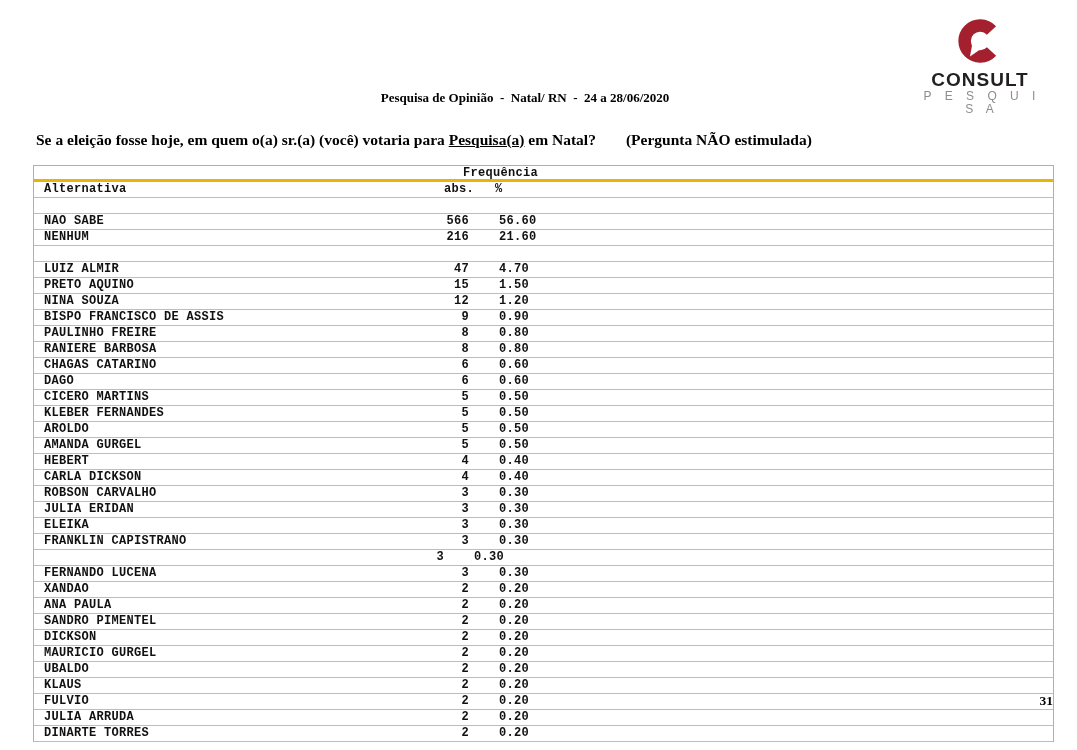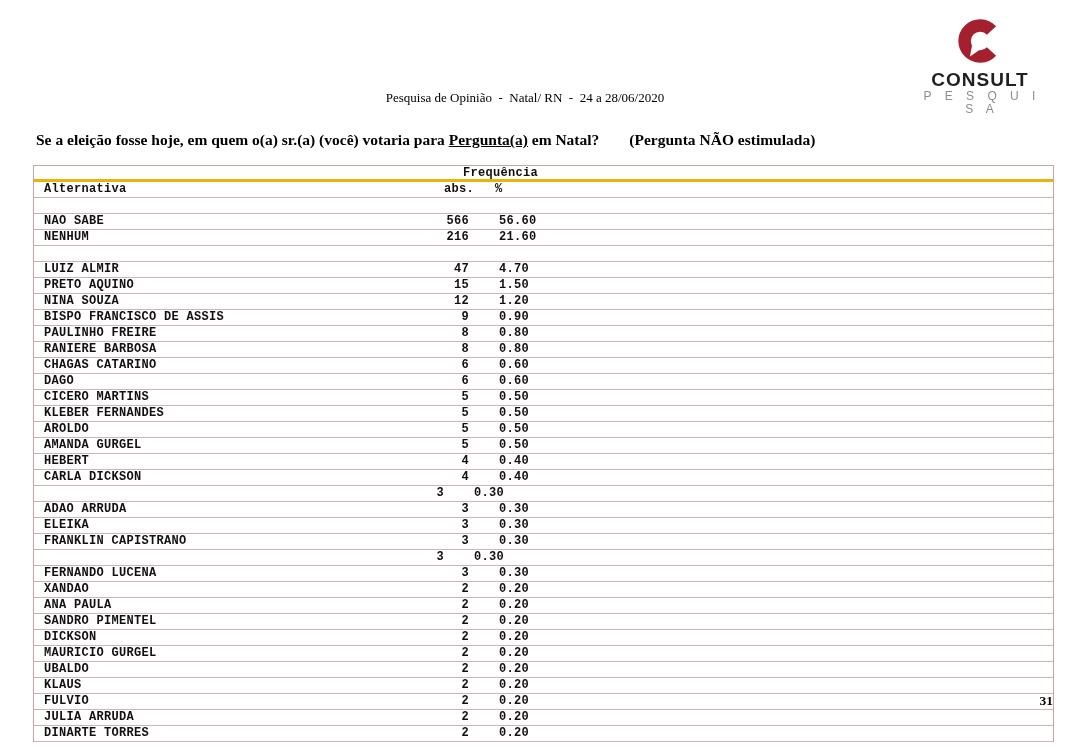--- a/index.html
+++ b/index.html
@@ -9,21 +9,21 @@
     width:1077px; height:750px;
     font-family:"Liberation Serif", serif;
     color:#000;
     overflow:hidden;
   }
 
   
   .doc-title {
     position:absolute; top:90px; left:0; width:1050px;
     text-align:center;
-    font-size:13px; font-weight:normal;
+    font-size:13px; font-weight:bold;
     white-space:pre;
   }
 
   
   .logo {
     position:absolute; top:14px; left:918px; width:124px;
     text-align:center;
     font-family:"Liberation Sans", sans-serif;
   }
   .logo .c-icon { display:block; margin:0 auto 1px auto; }
@@ -88,21 +88,21 @@
 <div class="logo">
   <svg class="c-icon" width="50" height="56" viewBox="0 0 100 110" aria-hidden="true">
     <path d="M 73 32 A 31 31 0 1 0 73 74" fill="none" stroke="#a5202e" stroke-width="25"></path>
     <polygon points="34,62 56,66 30,84" fill="#ffffff"></polygon>
   </svg>
   <div class="brand">CONSULT</div>
   <div class="brand-sub">P E S Q U I S A</div>
 </div>
 
 <div class="question">
-  <span>Se a eleição fosse hoje, em quem o(a) sr.(a) (você) votaria para </span><span class="underline">Pergunta(a)</span><span> em Natal?</span><span class="note">(Pergunta NÃO estimulada)</span>
+  <span>Se a eleição fosse hoje, em quem o(a) sr.(a) (você) votaria para </span><span class="underline">Pesquisa(a)</span><span> em Natal?</span><span class="note">(Pergunta NÃO estimulada)</span>
 </div>
 
 <div class="freq-table">
   <div class="trow-group">
     <div class="cell-name"></div>
     <div class="cell-group">Frequência</div>
     <div></div>
   </div>
   <div class="trow">
     <div class="cell-name">Alternativa</div>
@@ -231,27 +231,28 @@
   </div>
 
   <div class="trow">
     <div class="cell-name name">CARLA DICKSON</div>
     <div class="cell-abs abs">4</div>
     <div class="cell-pct pct">0.40</div>
     <div></div>
   </div>
 
   <div class="trow">
-    <div class="cell-abs abs">3</div>
-    <div class="cell-pct pct">0.30</div>
-    <div></div>
-  </div>
-
-  <div class="trow">
-    <div class="cell-name name">ADÃO ARRUDA</div>
+    <div class="cell-name name">ROBSON CARVALHO</div>
+    <div class="cell-abs abs">3</div>
+    <div class="cell-pct pct">0.30</div>
+    <div></div>
+  </div>
+
+  <div class="trow">
+    <div class="cell-name name">JÚLIA ERIDAN</div>
     <div class="cell-abs abs">3</div>
     <div class="cell-pct pct">0.30</div>
     <div></div>
   </div>
 
   <div class="trow">
     <div class="cell-name name">ELEIKA</div>
     <div class="cell-abs abs">3</div>
     <div class="cell-pct pct">0.30</div>
     <div></div>

